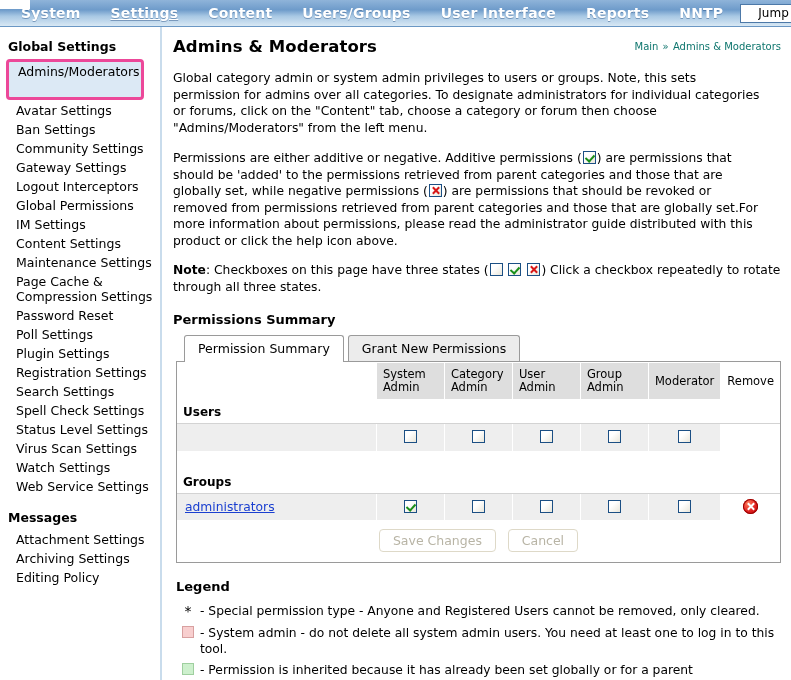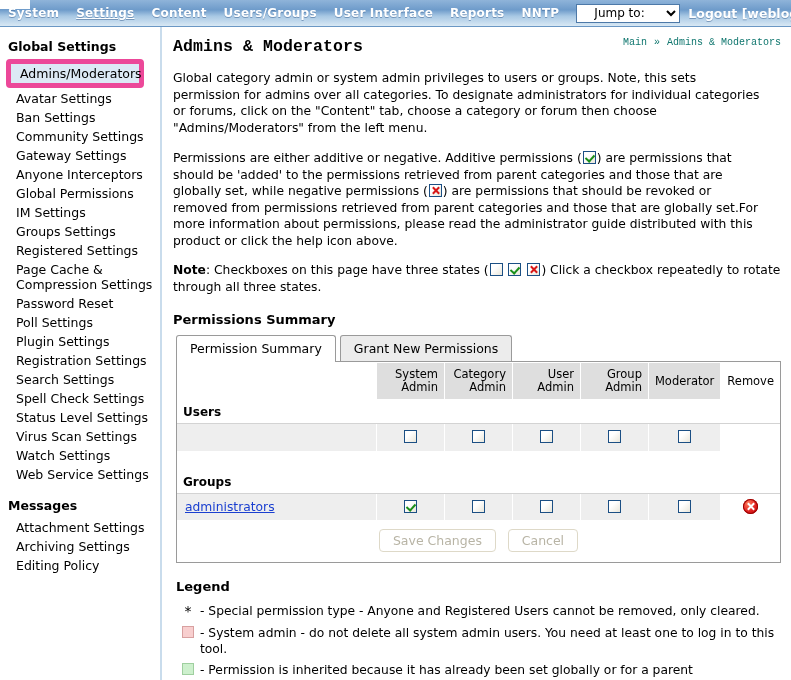--- a/index.html
+++ b/index.html
@@ -26,26 +26,27 @@
     white-space: nowrap;
   }
   #topnav::before{
     content:"";
     position:absolute; left:0; top:0; width:30px; height:9px;
     background:#ffffff;
   }
   .navitem {
     color: #ffffff;
     font-weight: bold;
-    font-size: 12px;
+    font-size: 14px;
     margin-right: 17px;
     text-decoration: none;
     letter-spacing: 0.2px;
     text-shadow: 0 1px 0 rgba(40,80,130,.45);
     cursor: pointer;
+    margin-left: 13px;
   }
   .navitem.active { text-decoration: underline; }
   .jumpwrap { margin-right: 8px; }
   select.jumpto {
     font-family: "DejaVu Sans", "Liberation Sans", sans-serif;
     font-size: 12px;
     width: 104px;
     height: 19px;
     padding: 0 13px;
     border: 1px solid #4d79a8;
@@ -81,29 +82,29 @@
     display: block;
     padding: 2px 6px 2px 16px;
     font-size: 12.5px;
     color: #000000;
     text-decoration: none;
     line-height: 15px;
     cursor: pointer;
   }
   .side-link.selected {
     margin: 0 16px 1px 6px;
-    padding: 2px 6px 2px 9px;
+    padding: 2px 6px 18px 9px;
     background: #dce9f5;
-    border: 5px solid #ec4899;
+    border: 3px solid #ec4899;
     border-radius: 4px;
   }
 
   
   #main { flex: 1; padding: 10px 10px 0 11px; position: relative; overflow: hidden; }
-  .head-row { display: flex; align-items: flex-start; justify-content: space-between; font-family: Liberation Mono, monospace; }
+  .head-row { display: flex; align-items: center; justify-content: space-between; }
   h1.page-title { font-size: 16.5px; margin: 0; font-weight: bold; letter-spacing: .1px; }
   .breadcrumb { font-size: 10px; color: #0f766e; }
   .breadcrumb .sep { padding: 0 1px; }
 
   p.body-text { line-height: 16.5px; font-size: 12.3px; margin: 14px 18px 0 0; }
   p.note-text { line-height: 16.5px; font-size: 12.3px; margin: 13px 0 0 0; }
 
   h2.section-title { font-size: 13px; font-weight: bold; margin: 17px 0 8px 0; }
 
   
@@ -127,21 +128,21 @@
   .cb.cross::before, .cb.cross::after {
     content: "";
     position: absolute; left: 5px; top: 1px;
     width: 2px; height: 9px;
     background: #d81717;
   }
   .cb.cross::before { transform: rotate(45deg); }
   .cb.cross::after  { transform: rotate(-45deg); }
 
   
-  #tabstrip { display: flex; align-items: flex-start; margin-left: 3px; }
+  #tabstrip { display: flex; align-items: flex-start; margin-left: 11px; }
   .tab {
     font-size: 12.5px;
     padding: 5px 13px 5px 13px;
     border: 1px solid #9a9a9a;
     border-bottom: none;
     background: #ececec;
     border-radius: 3px 3px 0 0;
     margin-right: 4px;
     cursor: pointer;
     position: relative;
@@ -159,21 +160,21 @@
   }
 
   table.perm { width: 100%; border-collapse: collapse; font-size: 12px; }
   table.perm th.blankhead { background: #ffffff; border: none; }
   table.perm th.colhead {
     background: #dedede;
     border: 1px solid #ffffff;
     font-weight: normal;
     font-size: 11.5px;
     padding: 5px 6px;
-    text-align: right;
+    text-align: left;
     line-height: 13px;
     width: 68px;
   }
   table.perm th.colhead.plain { background: #ffffff; border: none; width: 56px; }
   .grouphdr td {
     font-weight: bold; font-size: 12px;
     padding: 5px 0 4px 6px;
     border-bottom: 1px solid #d3d3d3;
     background: #ffffff;
   }
@@ -250,25 +251,25 @@
 <div id="page">
 
   <div id="sidebar">
     <div class="side-group-title">Global Settings</div>
     <div id="sidelist1">
         <a class="side-link selected">Admins/Moderators</a>
         <a class="side-link">Avatar Settings</a>
         <a class="side-link">Ban Settings</a>
         <a class="side-link">Community Settings</a>
         <a class="side-link">Gateway Settings</a>
-        <a class="side-link">Anyone Interceptors</a>
+        <a class="side-link">Logout Interceptors</a>
         <a class="side-link">Global Permissions</a>
         <a class="side-link">IM Settings</a>
-        <a class="side-link">Groups Settings</a>
-        <a class="side-link">Registered Settings</a>
+        <a class="side-link">Content Settings</a>
+        <a class="side-link">Maintenance Settings</a>
         <a class="side-link">Page Cache &amp; Compression Settings</a>
         <a class="side-link">Password Reset</a>
         <a class="side-link">Poll Settings</a>
         <a class="side-link">Plugin Settings</a>
         <a class="side-link">Registration Settings</a>
         <a class="side-link">Search Settings</a>
         <a class="side-link">Spell Check Settings</a>
         <a class="side-link">Status Level Settings</a>
         <a class="side-link">Virus Scan Settings</a>
         <a class="side-link">Watch Settings</a>

